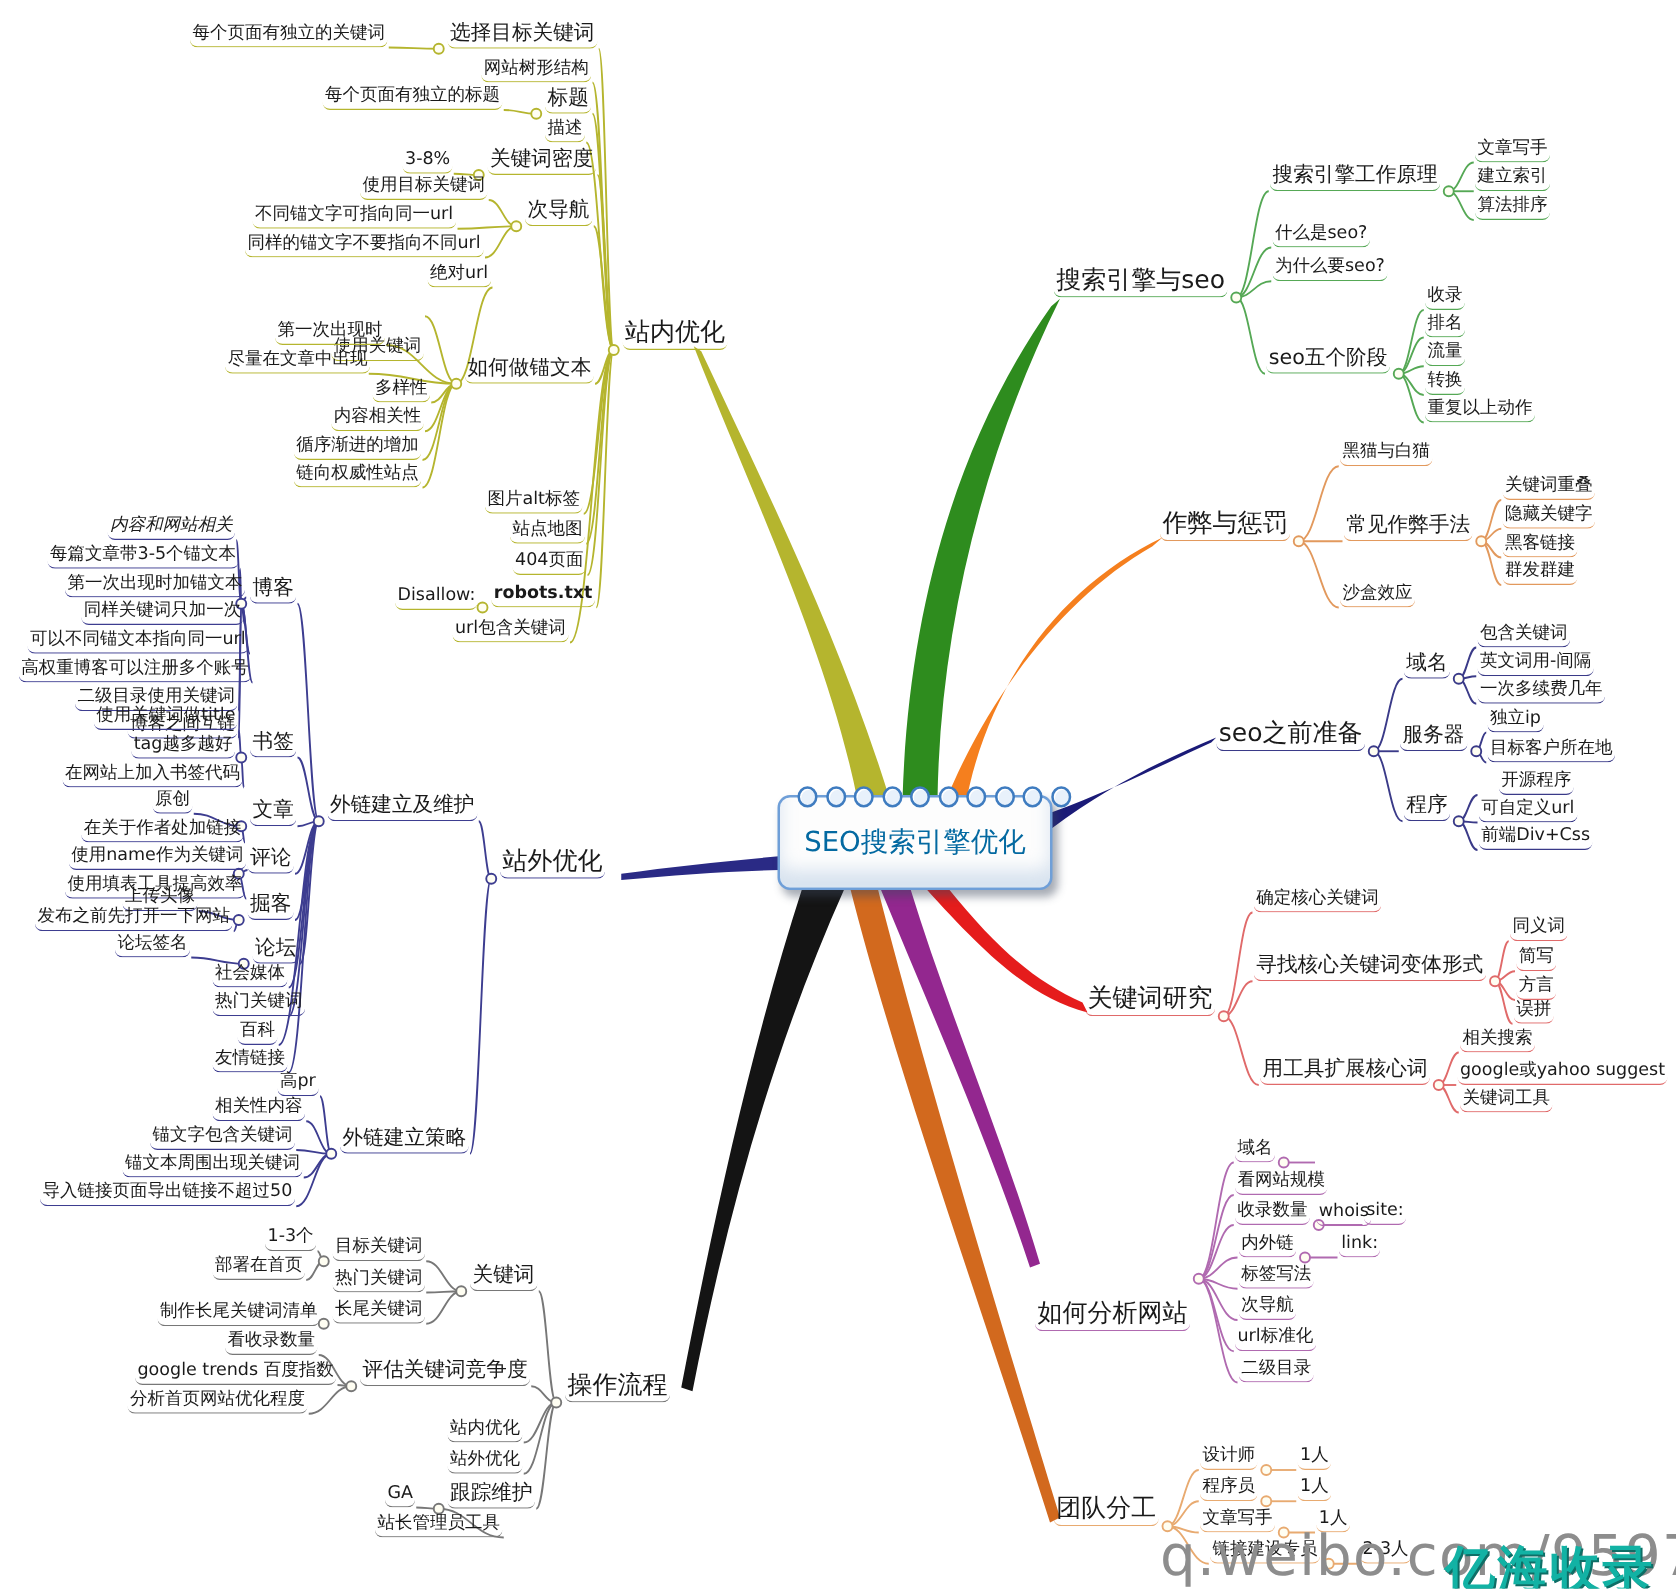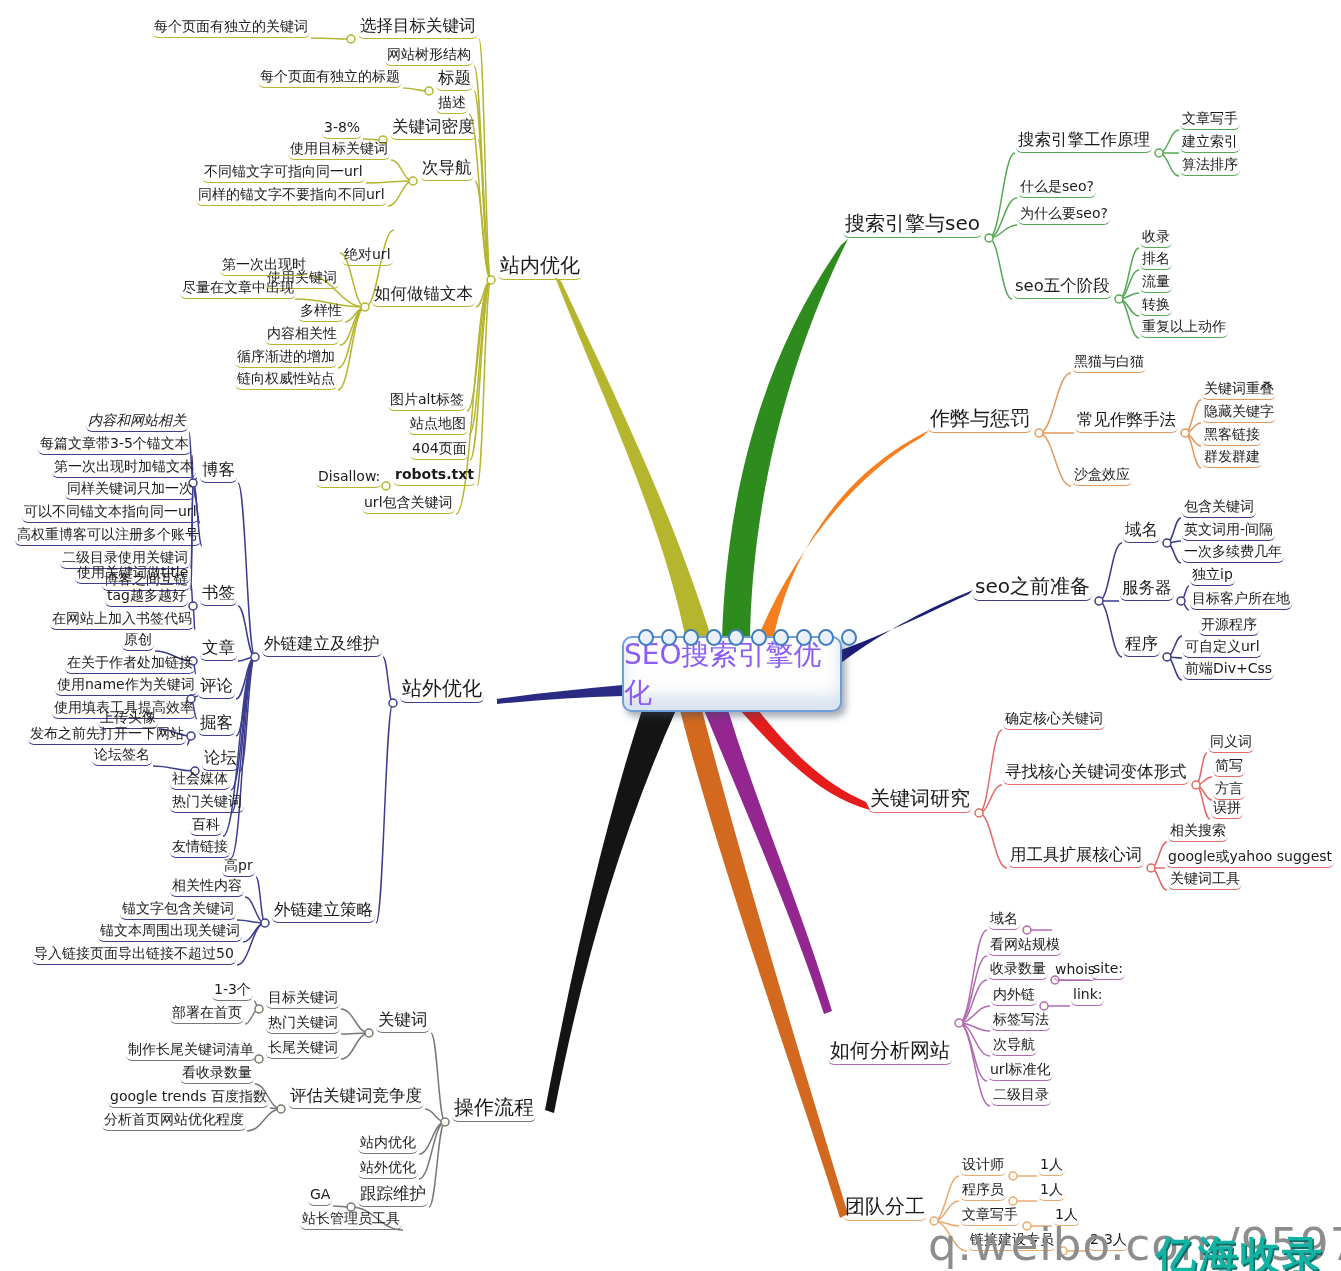--- a/index.html
+++ b/index.html
@@ -9,21 +9,21 @@
   .node{position:absolute;white-space:nowrap;color:#1a1a1a;line-height:1.25;
         border-bottom:1.6px solid #888;border-radius:0 0 6px 6px;padding:0 2px 1px 2px;}
   .node.b{font-size:20px;}
   .node.m{font-size:16.5px;}
   .node.s{font-size:14px;}
   .node.bold{font-weight:bold;}
   #center-node{position:absolute;left:622px;top:636px;width:216px;height:72px;
         background:#fdfdfd;border:2.5px solid #6f9fd8;border-radius:10px;
         box-shadow:4px 5px 7px rgba(60,70,90,.45), inset 0 -14px 14px rgba(150,180,215,.35);
         display:flex;align-items:center;justify-content:center;z-index:30;}
-  #center-label{font-size:28px;color:#8b5cf6;}
+  #center-label{font-size:22px;color:#0369a1;}
   #coils{position:absolute;left:14px;top:-9px;display:flex;gap:6.5px;}
   .coil{width:12px;height:13px;border:2.5px solid #3f7cc0;border-radius:50%;
         background:#e8f1fb;box-shadow:inset 1px 1px 0 #fff;}
   #watermark-gray{position:absolute;left:928px;top:1218px;font-size:45px;color:#8d8d8d;
         letter-spacing:1px;z-index:40;}
   #watermark-teal{position:absolute;left:1156px;top:1228px;font-size:40px;font-weight:bold;
         color:#12b2a4;text-shadow:1.5px 1.5px 0 #0e6e66;z-index:41;letter-spacing:2px;}
 </style>
 </head>
 <body>
@@ -233,21 +233,21 @@
       <div class="node m" style="left: 436px; top: 68px; border-bottom-color: rgb(181, 181, 46);">标题</div>
       <div class="node s" style="left: 258px; top: 68px; border-bottom-color: rgb(181, 181, 46);">每个页面有独立的标题</div>
       <div class="node s" style="left: 436px; top: 94px; border-bottom-color: rgb(181, 181, 46);">描述</div>
       <div class="node m" style="left: 390px; top: 117px; border-bottom-color: rgb(181, 181, 46);">关键词密度</div>
       <div class="node s" style="left: 322px; top: 119px; border-bottom-color: rgb(181, 181, 46);">3-8%</div>
       <div class="node m" style="left: 420px; top: 158px; border-bottom-color: rgb(181, 181, 46);">次导航</div>
       <div class="node s" style="left: 288px; top: 140px; border-bottom-color: rgb(181, 181, 46);">使用目标关键词</div>
       <div class="node s" style="left: 202px; top: 163px; border-bottom-color: rgb(181, 181, 46);">不同锚文字可指向同一url</div>
       <div class="node s" style="left: 196px; top: 186px; border-bottom-color: rgb(181, 181, 46);">同样的锚文字不要指向不同url</div>
       <div class="node m" style="left: 372px; top: 284px; border-bottom-color: rgb(181, 181, 46);">如何做锚文本</div>
-      <div class="node s" style="left: 342px; top: 210px; border-bottom-color: rgb(181, 181, 46); margin-top: 36px;">绝对url</div>
+      <div class="node s" style="left: 342px; top: 210px; border-bottom-color: rgb(181, 181, 46);">绝对url</div>
       <div class="node s" style="left: 265px; top: 233px; border-bottom-color: rgb(181, 181, 46); margin-top: 36px;">使用关键词</div>
       <div class="node s" style="left: 220px; top: 256px; border-bottom-color: rgb(181, 181, 46);">第一次出现时</div>
       <div class="node s" style="left: 180px; top: 279px; border-bottom-color: rgb(181, 181, 46);">尽量在文章中出现</div>
       <div class="node s" style="left: 298px; top: 302px; border-bottom-color: rgb(181, 181, 46);">多样性</div>
       <div class="node s" style="left: 265px; top: 325px; border-bottom-color: rgb(181, 181, 46);">内容相关性</div>
       <div class="node s" style="left: 235px; top: 348px; border-bottom-color: rgb(181, 181, 46);">循序渐进的增加</div>
       <div class="node s" style="left: 235px; top: 370px; border-bottom-color: rgb(181, 181, 46);">链向权威性站点</div>
       <div class="node s" style="left: 388px; top: 391px; border-bottom-color: rgb(181, 181, 46);">图片alt标签</div>
       <div class="node s" style="left: 408px; top: 415px; border-bottom-color: rgb(181, 181, 46);">站点地图</div>
       <div class="node s" style="left: 410px; top: 440px; border-bottom-color: rgb(181, 181, 46);">404页面</div>

